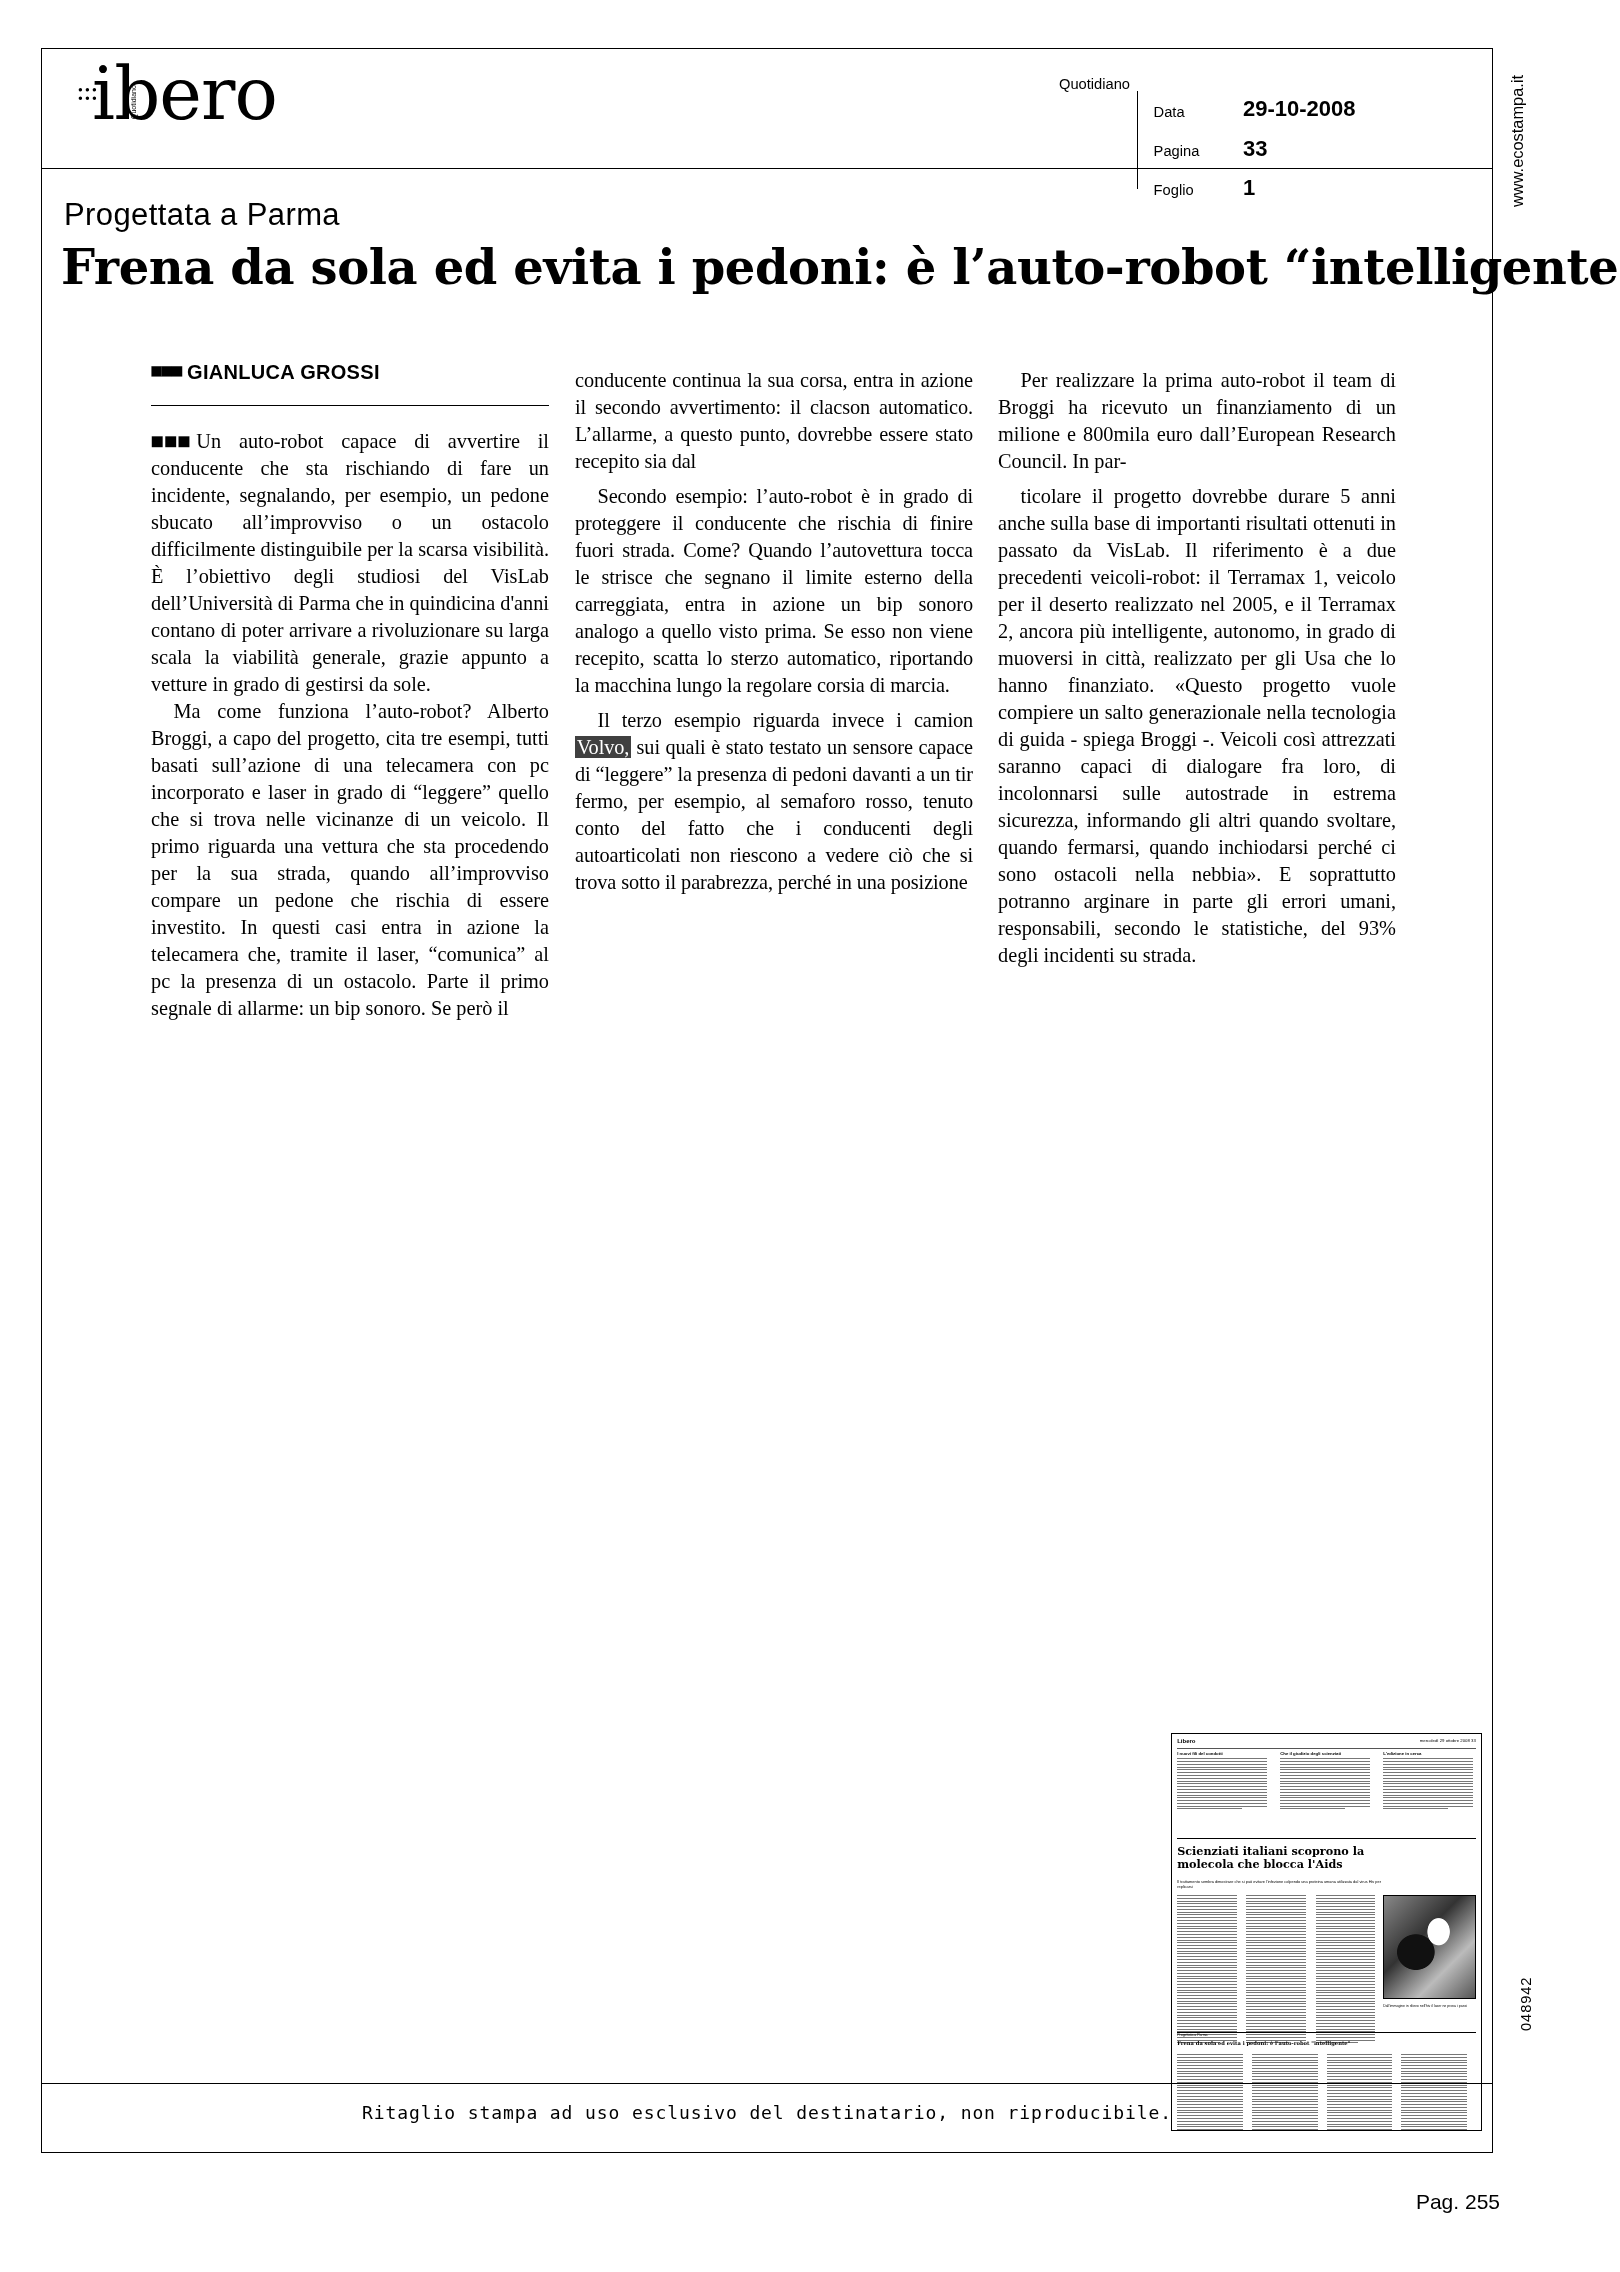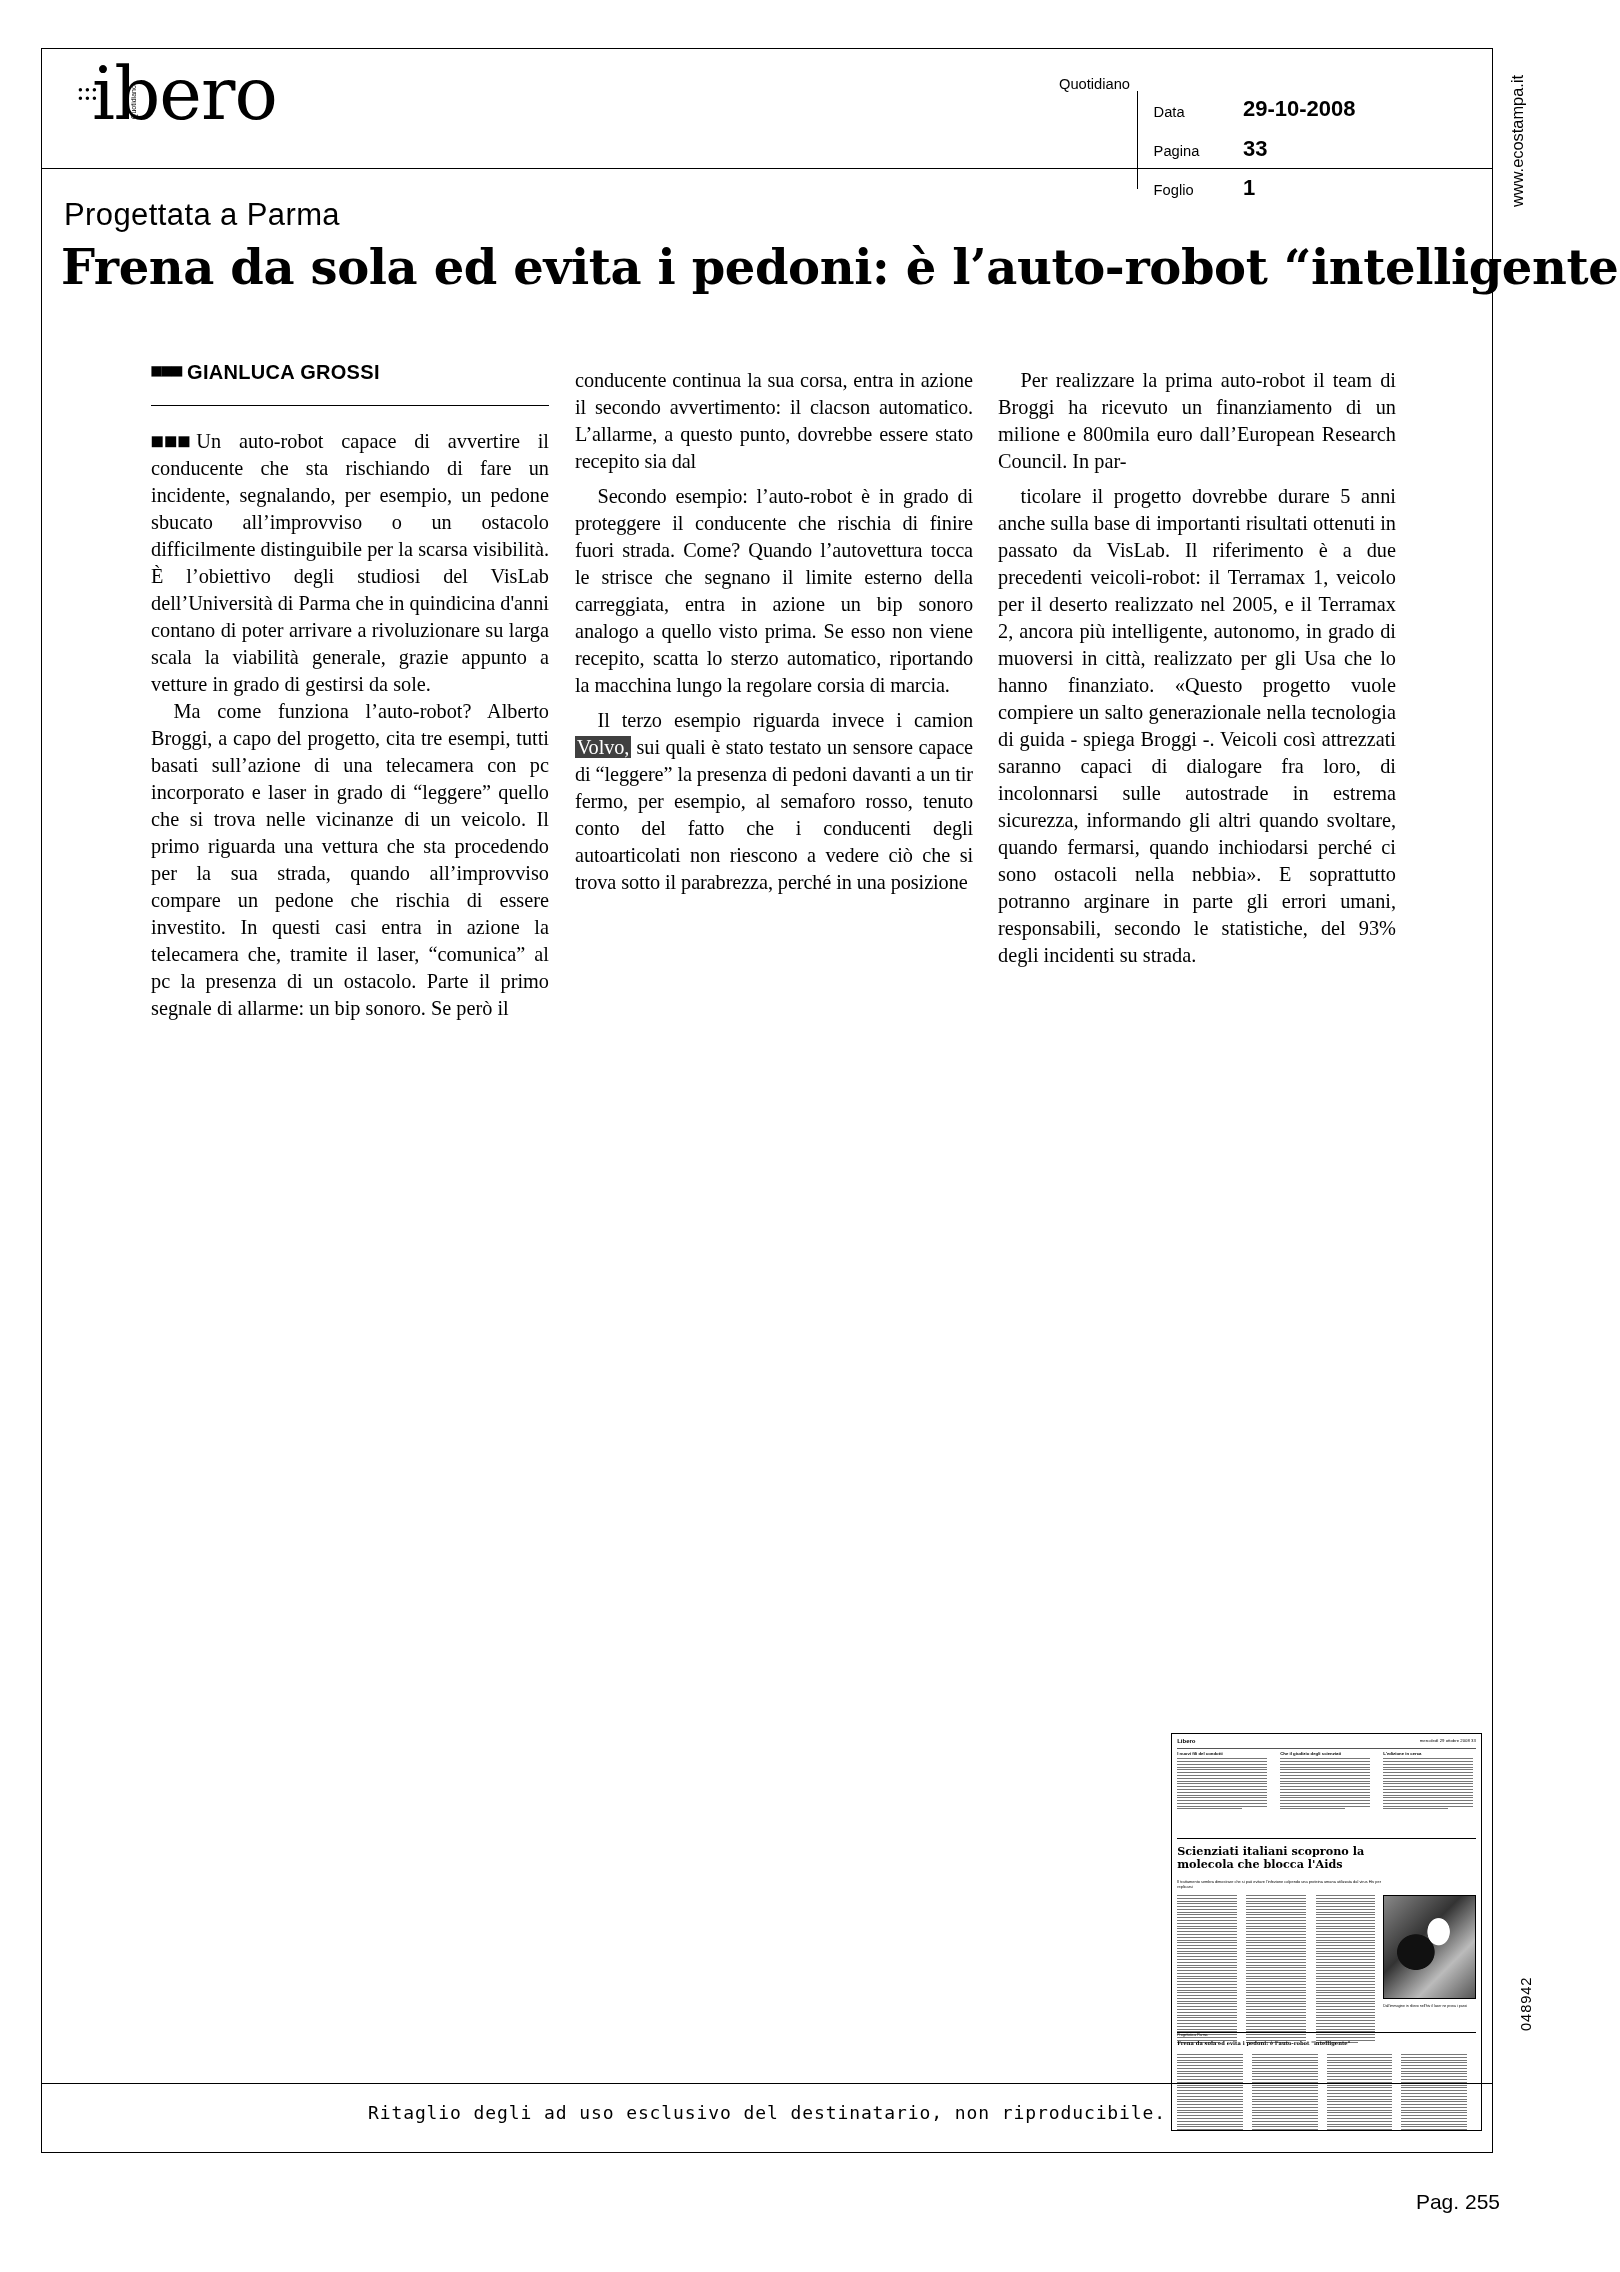--- a/index.html
+++ b/index.html
@@ -787,17 +787,17 @@
               <i></i>
               <i></i>
             </span>
         </div>
 
       </div>
     </div>
   </div>
 
   <div class="footer-rule-top"></div>
-  <div class="footer-note">Ritaglio   degli   ad   uso   esclusivo   del   destinatario,   non   riproducibile.</div>
+  <div class="footer-note">Ritaglio   stampa   ad   uso   esclusivo   del   destinatario,   non   riproducibile.</div>
   <div class="page-num">Pag. 255</div>
 
 </div>
 
 
 </body></html>

